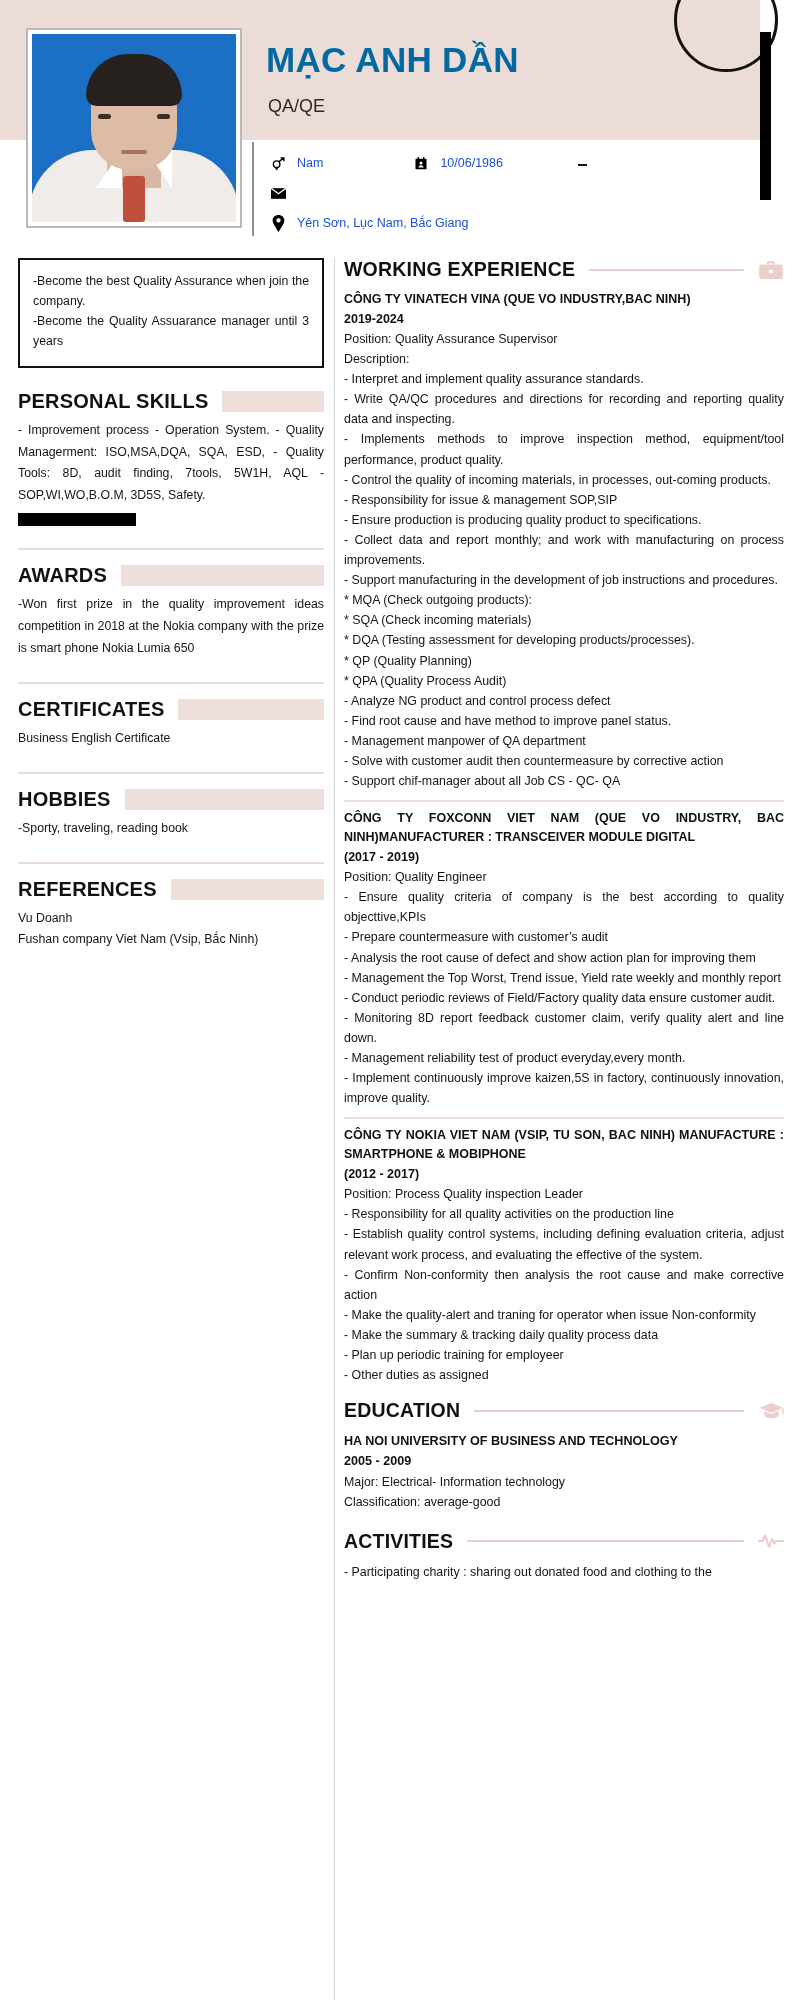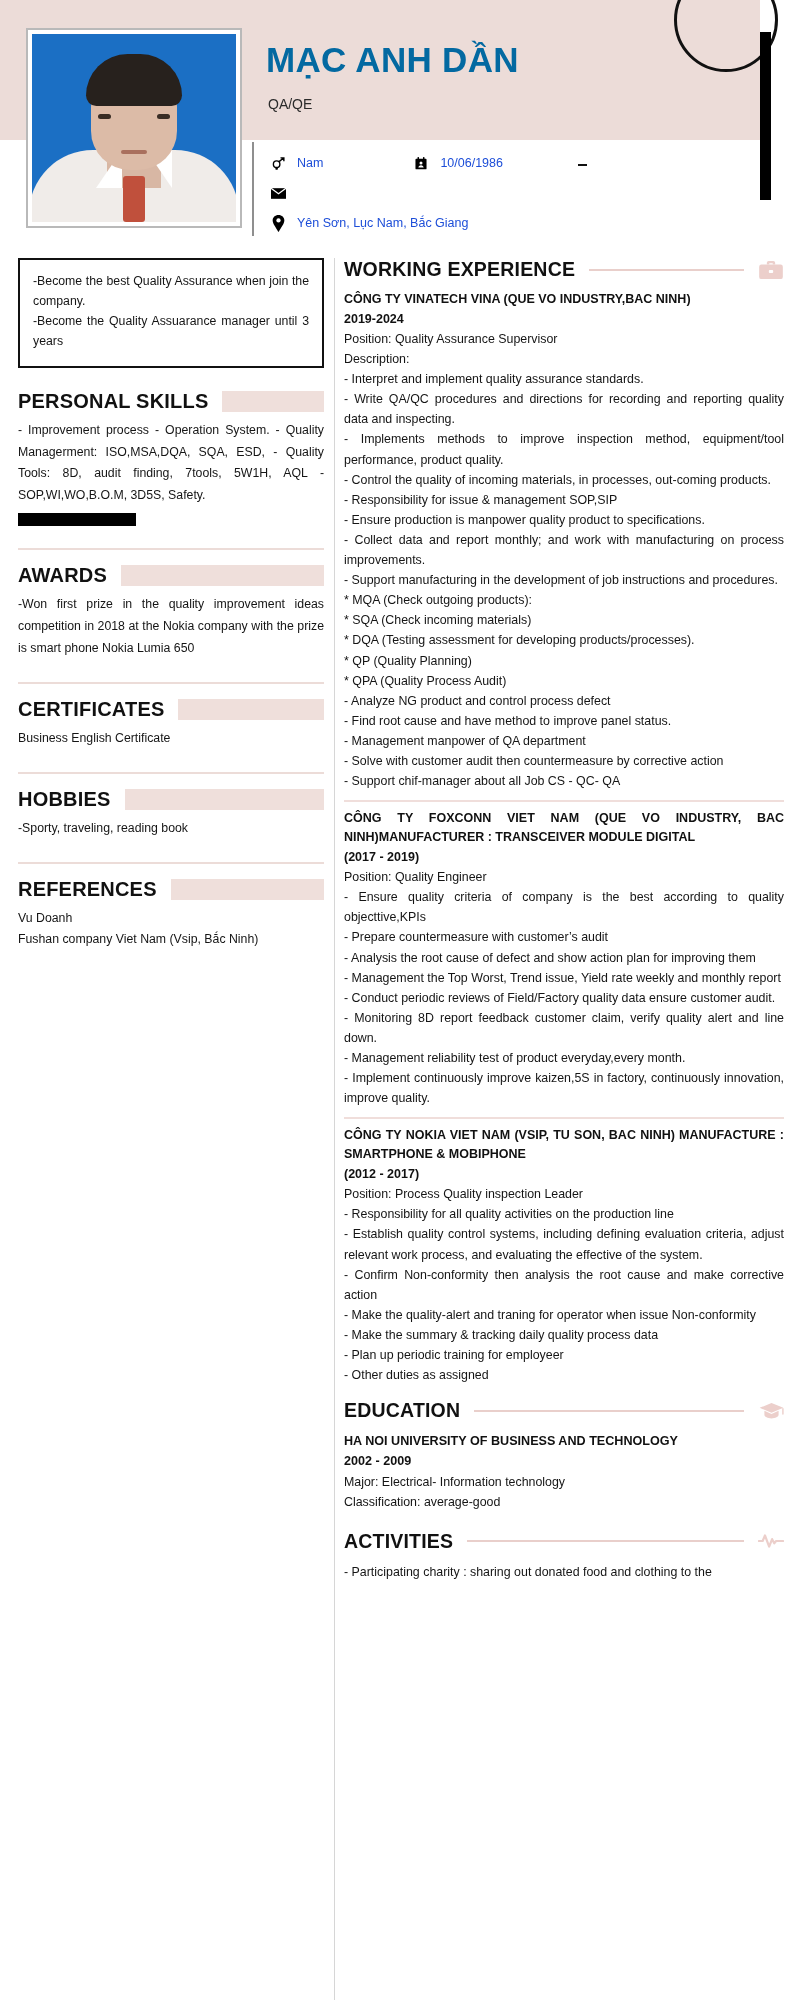--- a/index.html
+++ b/index.html
@@ -77,21 +77,21 @@
     width: 26px; height: 4px; background:#a9705e; border-radius:3px;
   }
 
   .name {
     position: absolute; left: 266px; top: 42px;
     font-size: 35px; font-weight: bold; color: #0369a1; letter-spacing: .3px;
     line-height: 1;
   }
   .role {
     position: absolute; left: 268px; top: 96px;
-    font-size: 14px; color: #2b2b2b;
+    font-size: 18px; color: #2b2b2b;
   }
 
   
   .contact-rule {
     position: absolute; left: 252px; top: 142px;
     width: 2px; height: 94px; background: #8f8f8f;
   }
   .contact { position: absolute; left: 268px; top: 148px; width: 480px; }
   .c-row { display: flex; align-items: center; height: 30px; }
   .c-cell { display: flex; align-items: center; }
@@ -301,21 +301,21 @@
             <div class="job-name">CÔNG TY VINATECH VINA (QUE VO INDUSTRY,BAC NINH)</div>
             <div class="job-date">2019-2024</div>
             <div class="job-pos">Position: Quality Assurance Supervisor</div>
             <ul class="bullets">
               <li>Description:</li>
               <li>- Interpret and implement quality assurance standards.</li>
               <li>- Write QA/QC procedures and directions for recording and reporting quality data and inspecting.</li>
               <li>- Implements methods to improve inspection method, equipment/tool performance, product quality.</li>
               <li>- Control the quality of incoming materials, in processes, out-coming products.</li>
               <li>- Responsibility for issue &amp; management SOP,SIP</li>
-              <li>- Ensure production is manpower quality product to specifications.</li>
+              <li>- Ensure production is producing quality product to specifications.</li>
               <li>- Collect data and report monthly; and work with manufacturing on process improvements.</li>
               <li>- Support manufacturing in the development of job instructions and procedures.</li>
               <li>* MQA (Check outgoing products):</li>
               <li>* SQA (Check incoming materials)</li>
               <li>* DQA (Testing assessment for developing products/processes).</li>
               <li>* QP (Quality Planning)</li>
               <li>* QPA (Quality Process Audit)</li>
               <li>- Analyze NG product and control process defect</li>
               <li>- Find root cause and have method to improve panel status.</li>
               <li>- Management manpower of QA department</li>
@@ -363,21 +363,21 @@
         <span class="r-line"></span>
         <span class="r-ico">
           <svg width="25" height="18" viewBox="0 0 26 19" fill="currentColor">
             <path d="M13 1 25.5 6.2 13 11.4 .5 6.2z"></path>
             <path d="M5.5 9.2v4.3c0 2.2 3.5 3.8 7.5 3.8s7.5-1.6 7.5-3.8V9.2L13 12.6z"></path>
             <rect x="24.3" y="6.4" width="1.5" height="7" rx=".7"></rect>
           </svg>
         </span>
       </div>
       <div class="edu-name">HA NOI UNIVERSITY OF BUSINESS AND TECHNOLOGY</div>
-      <div class="edu-name">2002 - 2009</div>
+      <div class="edu-name">2005 - 2009</div>
       <div class="edu-line">Major: Electrical- Information technology</div>
       <div class="edu-line">Classification: average-good</div>
     </div>
 
     <div class="r-sec" style="margin-top:18px;">
       <div class="r-head">
         <span class="r-title">ACTIVITIES</span>
         <span class="r-line"></span>
         <span class="r-ico">
           <svg width="26" height="16" viewBox="0 0 28 16" fill="none" stroke="currentColor" stroke-width="2.4" stroke-linecap="round" stroke-linejoin="round">

